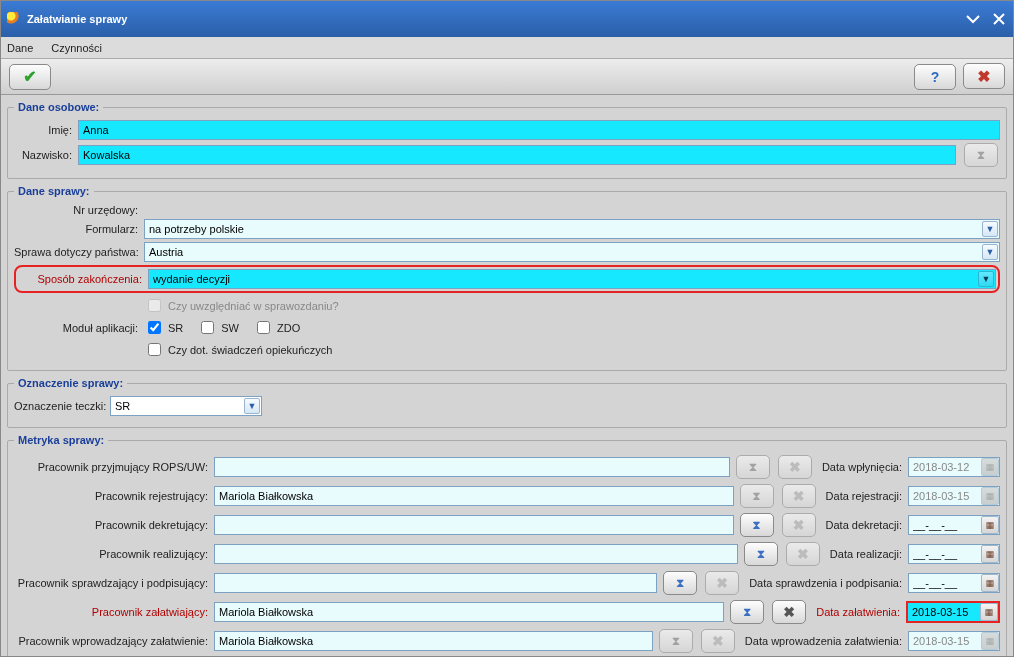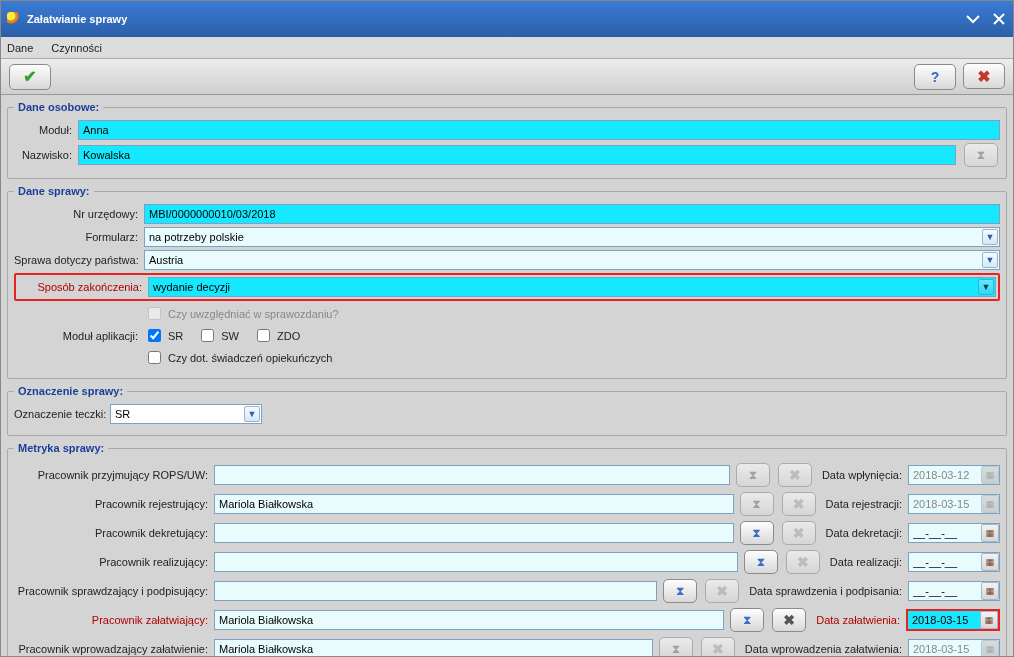--- a/index.html
+++ b/index.html
@@ -131,21 +131,21 @@
     background:linear-gradient(to bottom,#f6fbff,#d6e7f5);
     display:flex;align-items:center;justify-content:center;
     font-size:9px;color:#2b5fa8; cursor:pointer;
   }
   .sel-arrow.dark { background:linear-gradient(to bottom,#62e9ff,#30d9f2); border-color:#2bb7cf; color:#0a3a5a; }
   .chk { display:inline-flex; align-items:center; gap:4px; margin-right:14px; }
   .redbox {
     border:2px solid #e62222;
     padding:2px;
     margin:2px 0;
-    border-radius:2px;
+    border-radius:8px;
   }
   .date-field {
     display:flex; align-items:center; gap:2px;
     border:1px solid #7da2c1;
     height:20px;
     background:#e8fbfd;
   }
   .date-field input {
     border:none; background:transparent; font:inherit; width:70px; padding:0 2px 0 4px;
   }
@@ -212,38 +212,37 @@
         <span class="ico-close-red">✖</span>
       </span>
     </div>
   </div>
 
   <div class="content">
 
     <fieldset class="group">
       <legend>Dane osobowe:</legend>
       <div class="row">
-        <span class="lbl w64">Moduł:</span>
+        <span class="lbl w64">Imię:</span>
         <input class="input cyan fx" value="Anna" style="">
       </div>
       <div class="row">
         <span class="lbl w64">Nazwisko:</span>
         <input class="input cyan fx" value="Kowalska" style="">
         <span class="btn small disabled" style="margin-left:8px">
           <span class="ico-pick gray hourglass">⧗</span>
         </span>
       </div>
     </fieldset>
 
     <fieldset class="group">
       <legend>Dane sprawy:</legend>
 
       <div class="row">
         <span class="lbl w130">Nr urzędowy:</span>
-        <input class="input cyan fx" value="MBI/0000000010/03/2018" style="">
       </div>
       <div class="row">
         <span class="lbl w130">Formularz:</span>
         <div class="select-wrap">
           <input class="input plain" value="na potrzeby polskie" style="">
           <span class="sel-arrow">▼</span>
         </div>
       </div>
       <div class="row">
         <span class="lbl w130">Sprawa dotyczy państwa:</span>

